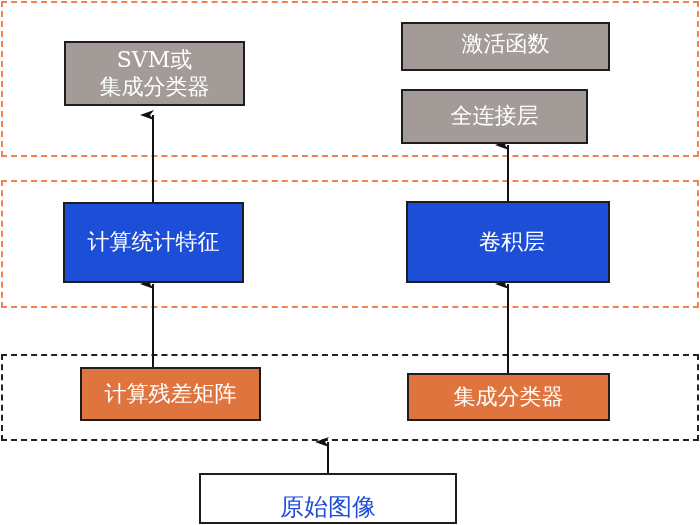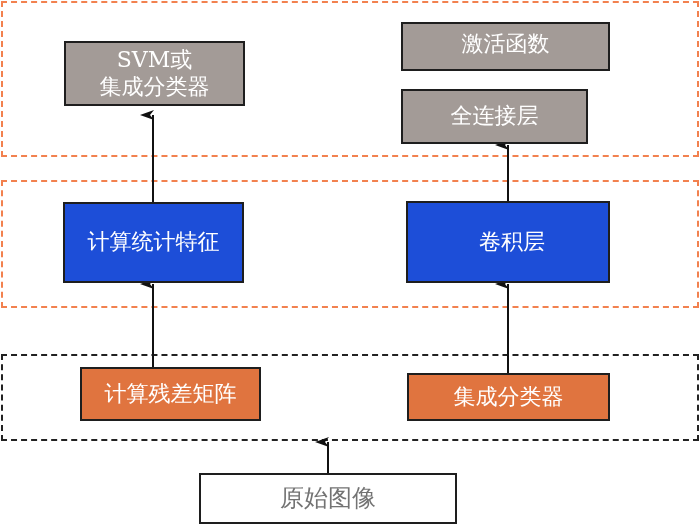--- a/index.html
+++ b/index.html
@@ -7,21 +7,21 @@
            font-family: "DejaVu Serif", "Liberation Serif", serif; }
     .group { position: absolute; box-sizing: border-box; }
     .g-orange { border: 2px dashed #f2814f; }
     .g-black  { border: 2px dashed #222222; }
     .node { position: absolute; box-sizing: border-box; border: 2px solid #1e1e1e;
             display: flex; align-items: center; justify-content: center; text-align: center;
             color: #ffffff; font-size: 22px; line-height: 1.2; }
     .gray   { background: #a39b97; }
     .amber  { background: #1d4ed8; }
     .orange { background: #e0743f; }
-    .white  { background: #ffffff; color: #737373; font-size: 24px; }
+    .white  { background: #ffffff; color: #1d4ed8; font-size: 24px; align-items: flex-end; }
     .node .lbl { white-space: pre-line; }
     svg.arrows { position: absolute; left: 0; top: 0; width: 700px; height: 525px; pointer-events: none; }
   </style>
 </head>
 <body>
 
 <div class="group g-orange" style="left:1px; top:1px; width:698px; height:156px;"></div>
 <div class="group g-orange" style="left:1px; top:180px; width:698px; height:128px;"></div>
 <div class="group g-black" style="left:1px; top:354px; width:698px; height:87px;"></div>
 

